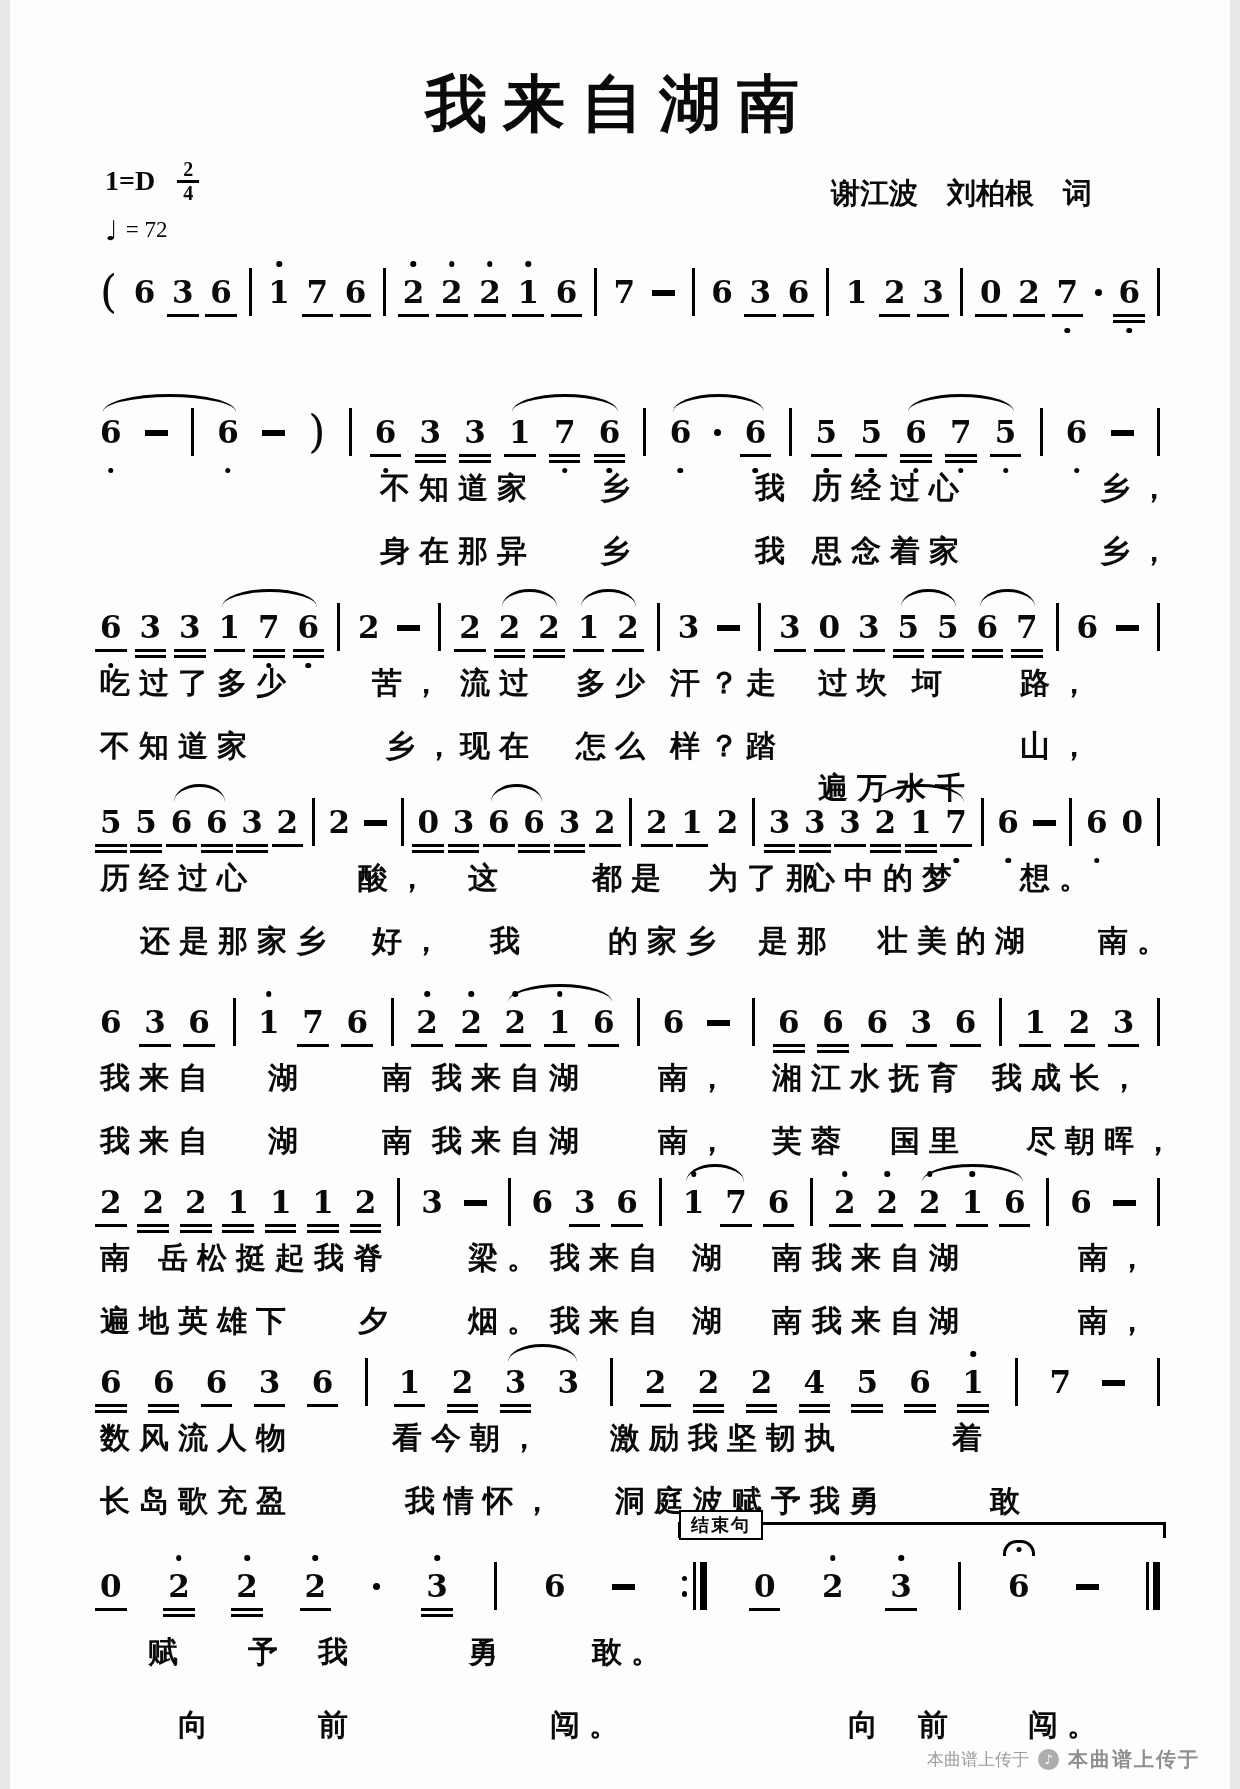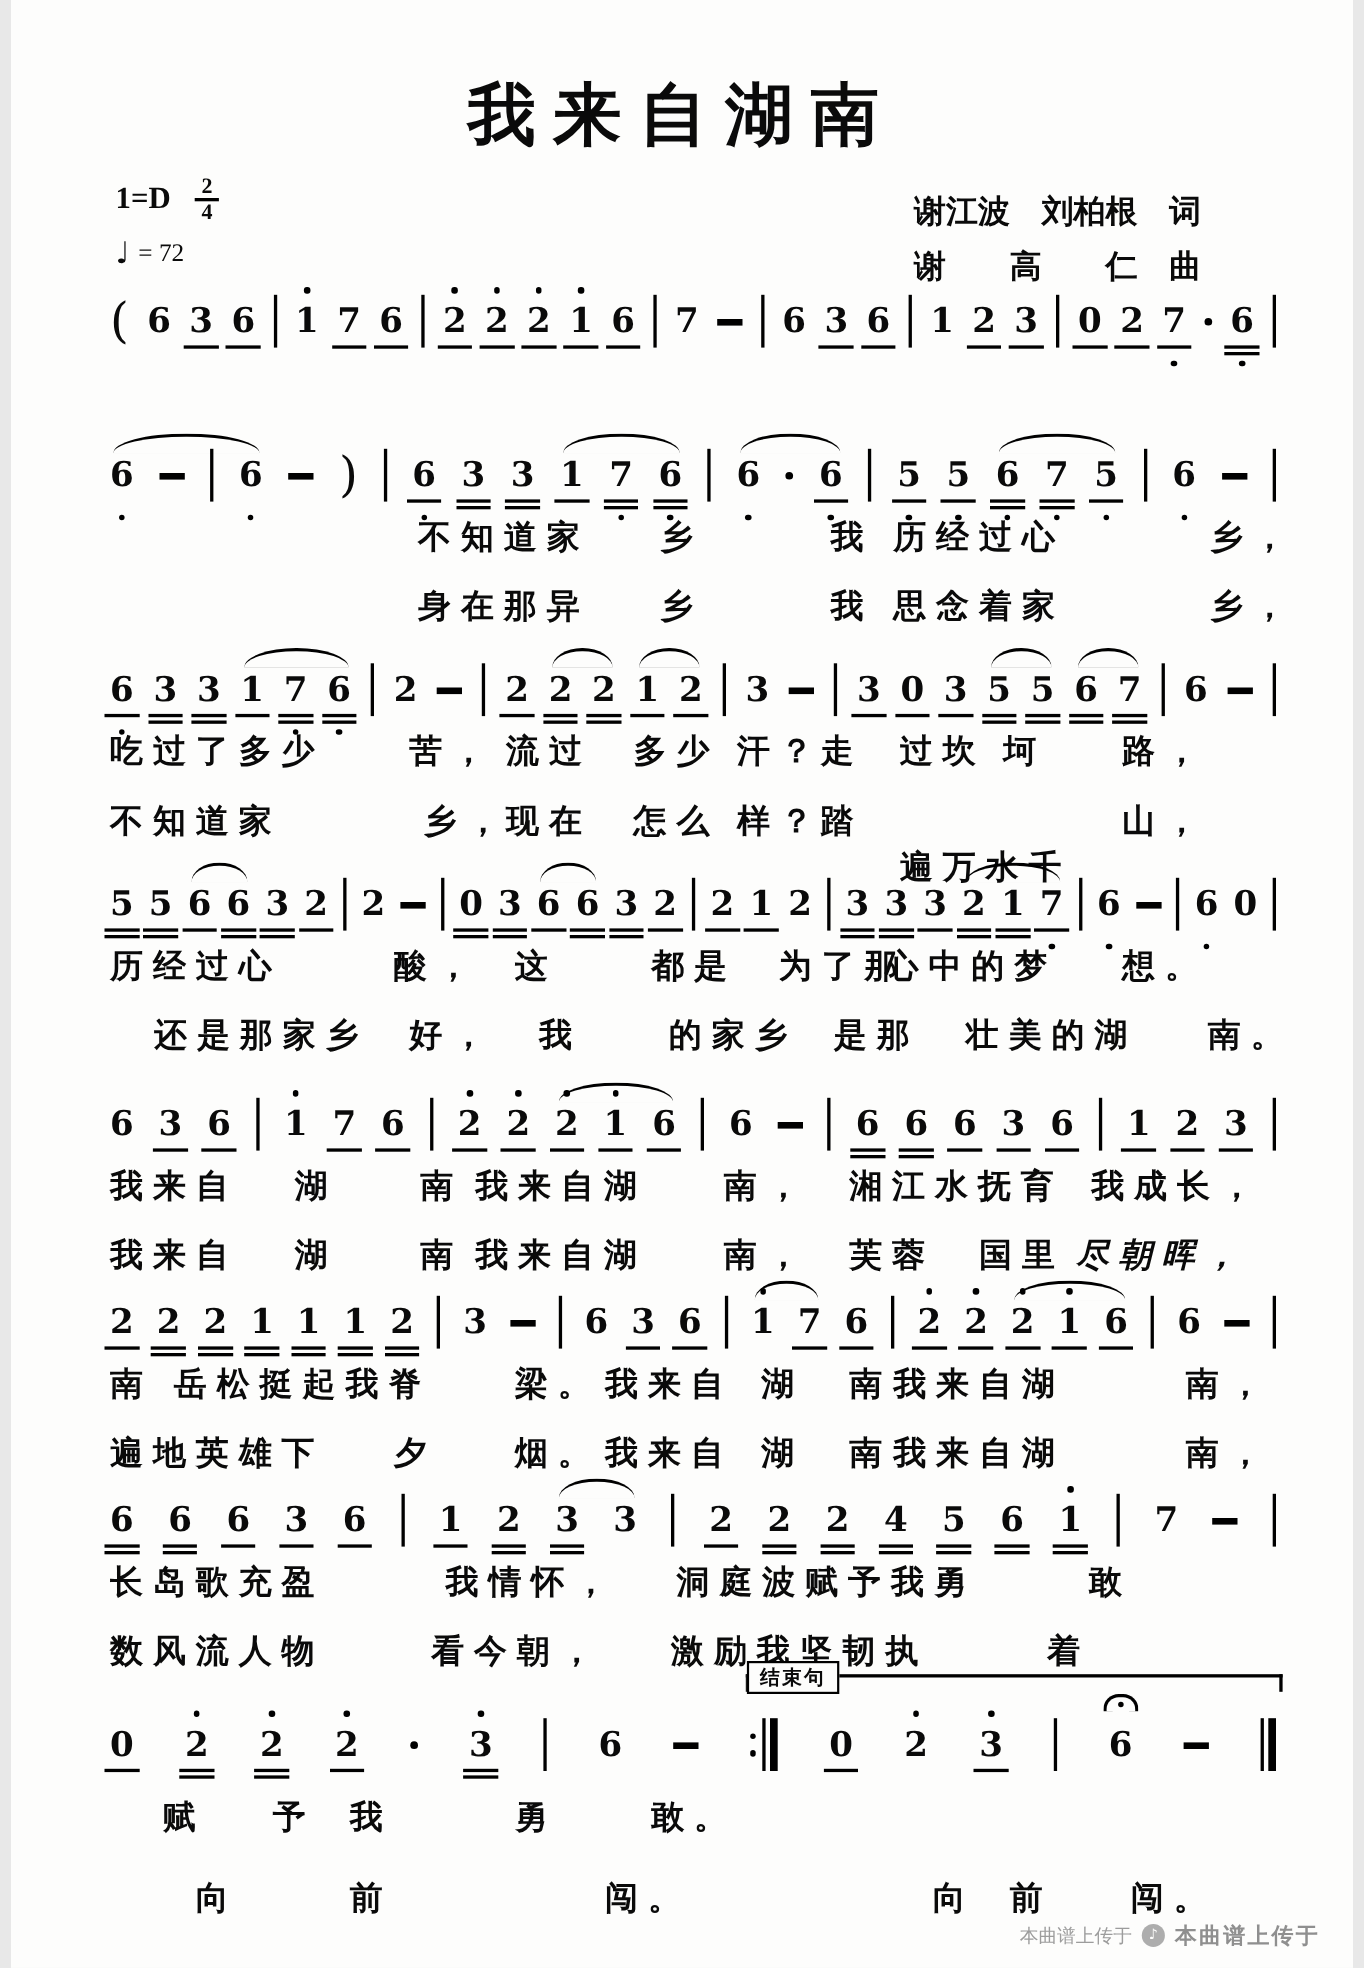--- a/index.html
+++ b/index.html
@@ -53,21 +53,20 @@
 </style>
 </head>
 <body>
 
 <div class="page">
 
   <h1 class="title">我来自湖南</h1>
 
   <div class="credits">
     <div>谢江波　刘柏根　词</div>
-    <div>谢　　高　　仁　曲</div>
   </div>
 
   <div class="keyblock">
     <div class="keyrow">
       <span>1=D</span>
       <span class="ts">
         <span>2</span>
         <span class="fl"></span>
         <span>4</span>
       </span>
@@ -324,21 +323,21 @@
           <span style="left: 892px; text-align: right;">我成长，</span>
         </div>
         <div class="lyr">
           <span style="left: 0px;">我来自</span>
           <span style="left: 168px;">湖</span>
           <span style="left: 282px;">南</span>
           <span style="left: 332px;">我来自湖</span>
           <span style="left: 558px;">南，</span>
           <span style="left: 672px;">芙蓉</span>
           <span style="left: 790px;">国里</span>
-          <span style="left: 878px; font-style: italic;">尽朝晖，</span>
+          <span style="left: 926px;">尽朝晖，</span>
         </div>
       </div>
       <div class="sysline" style="top: 910px;">
         <div class="notes">
           <div class="note"><span>2</span><div class="u lv1"></div></div>
           <div class="note"><span>2</span><div class="u lv1"></div><div class="u lv2"></div></div>
           <div class="note"><span>2</span><div class="u lv1"></div><div class="u lv2"></div></div>
           <div class="note"><span>1</span><div class="u lv1"></div><div class="u lv2"></div></div>
           <div class="note"><span>1</span><div class="u lv1"></div><div class="u lv2"></div></div>
           <div class="note"><span>1</span><div class="u lv1"></div><div class="u lv2"></div></div>
@@ -408,30 +407,30 @@
           <div class="note"><span>5</span><div class="u lv1"></div><div class="u lv2"></div></div>
           <div class="note"><span>6</span><div class="u lv1"></div><div class="u lv2"></div></div>
           <div class="note"><span>1</span><div class="hi"></div><div class="u lv1"></div><div class="u lv2"></div></div>
           <div class="bar"></div>
           <div class="note"><span>7</span></div>
           <div class="dash"></div>
           <div class="bar"></div>
           <div class="arc" style="left: 408.3px; width: 68.4px; top: 4px;"></div>
         </div>
         <div class="lyr">
+          <span style="left: 0px;">数风流人物</span>
+          <span style="left: 292px;">看今朝，</span>
+          <span style="left: 510px;">激励我坚韧执</span>
+          <span style="left: 852px;">着</span>
+        </div>
+        <div class="lyr">
           <span style="left: 0px;">长岛歌充盈</span>
           <span style="left: 305px;">我情怀，</span>
           <span style="left: 515px;">洞庭波赋予我勇</span>
           <span style="left: 890px;">敢</span>
-        </div>
-        <div class="lyr">
-          <span style="left: 0px;">数风流人物</span>
-          <span style="left: 292px;">看今朝，</span>
-          <span style="left: 510px;">激励我坚韧执</span>
-          <span style="left: 852px;">着</span>
         </div>
       </div>
       <div class="sysline l8" style="top: 1270px;">
         <div class="notes">
           <div class="note"><span>0</span><div class="u lv1"></div></div>
           <div class="note"><span>2</span><div class="hi"></div><div class="u lv1"></div><div class="u lv2"></div></div>
           <div class="note"><span>2</span><div class="hi"></div><div class="u lv1"></div><div class="u lv2"></div></div>
           <div class="note"><span>2</span><div class="hi"></div><div class="u lv1"></div></div>
           <div class="mdot"></div>
           <div class="note"><span>3</span><div class="hi"></div><div class="u lv1"></div><div class="u lv2"></div></div>

